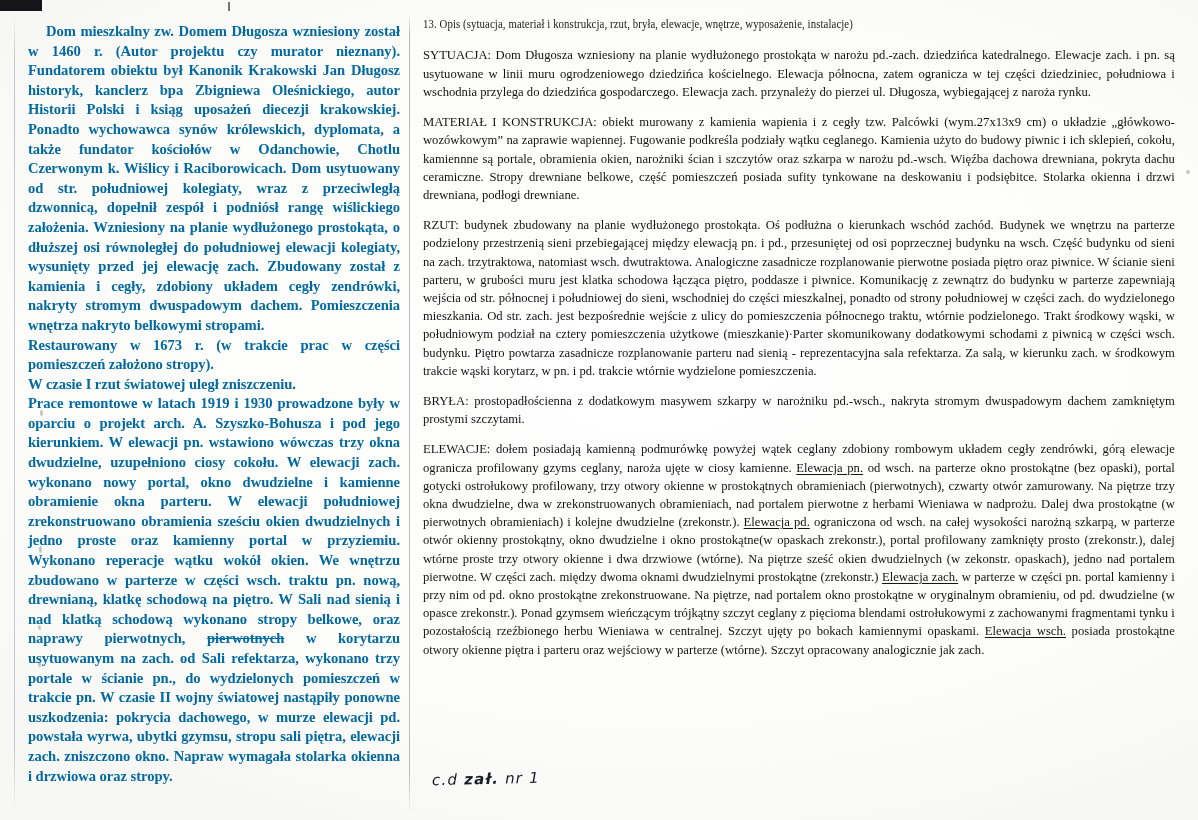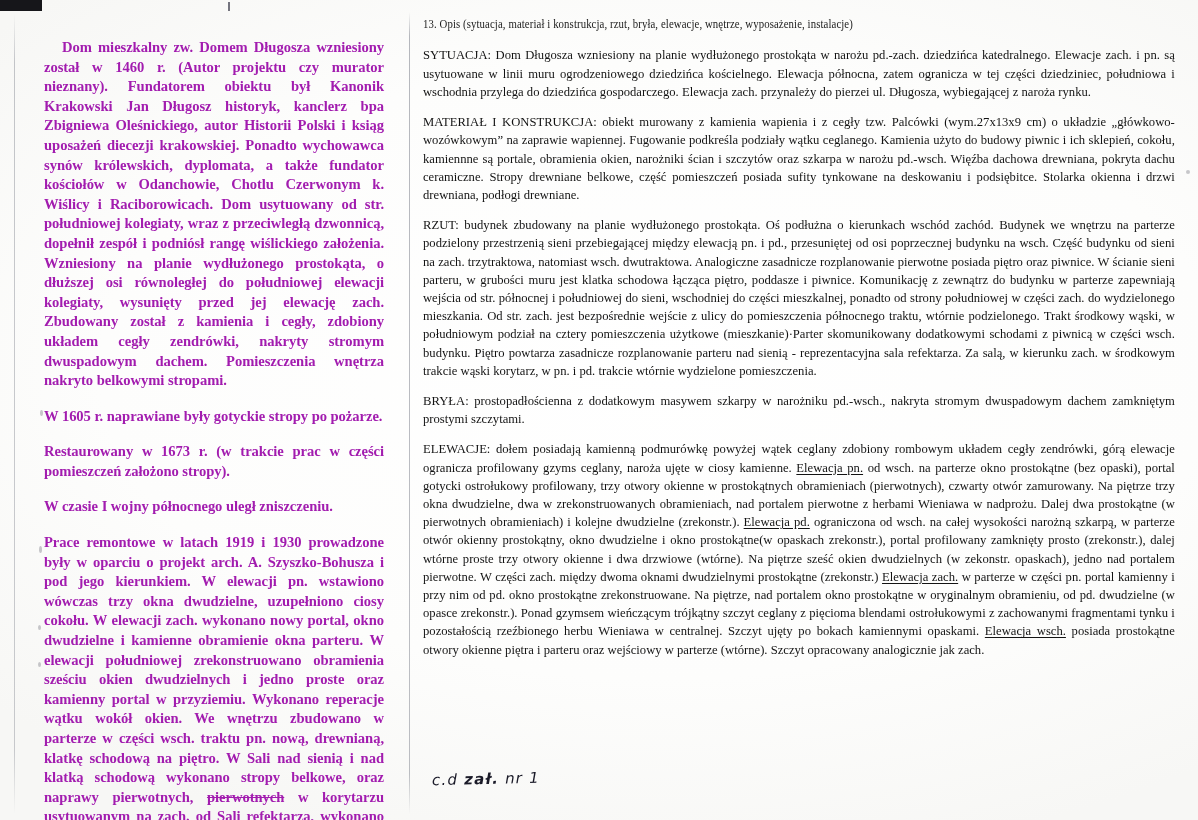--- a/index.html
+++ b/index.html
@@ -72,28 +72,28 @@
   }
   .col-right .section-heading {
     font-size: 11.6px;
     transform: scaleX(.93);
     transform-origin: left center;
     margin-bottom: 14px;
   }
 
   
   .body-left p {
-    margin: 16px;
+    margin: 0;
     font-size: 14.6px;
     line-height: 19.6px;
     text-align: justify;
     text-justify: inter-word;
     font-weight: 700;
     letter-spacing: -0.05px;
-    color: #a21caf;
+    color: #0369a1;
   }
   .body-left p.indent { text-indent: 18px; }
   .body-left p.tight { text-align: left; }
 
   
   .body-right p {
     margin: 0 0 12px 0;
     font-size: 13.1px;
     line-height: 18.2px;
     text-align: justify;
@@ -134,23 +134,22 @@
   <div class="speck" style="left:40px;top:410px;width:3px;height:6px;"></div>
   <div class="speck" style="left:39px;top:546px;width:3px;height:7px;"></div>
   <div class="speck" style="left:38px;top:625px;width:3px;height:5px;"></div>
   <div class="speck" style="left:38px;top:662px;width:3px;height:5px;"></div>
   <div class="speck" style="left:1186px;top:170px;width:4px;height:4px;"></div>
 
   <div class="col-left">
 
     <div class="body-left">
       <p class="indent">Dom mieszkalny zw. Domem Długosza wzniesiony został w 1460 r. (Autor projektu czy murator nieznany). Fundatorem obiektu był Kanonik Krakowski Jan Długosz historyk, kanclerz bpa Zbigniewa Oleśnickiego, autor Historii Polski i ksiąg uposażeń diecezji krakowskiej. Ponadto wychowawca synów królewskich, dyplomata, a także fundator kościołów w Odanchowie, Chotlu Czerwonym k. Wiślicy i Raciborowicach. Dom usytuowany od str. południowej kolegiaty, wraz z przeciwległą dzwonnicą, dopełnił zespół i podniósł rangę wiślickiego założenia. Wzniesiony na planie wydłużonego prostokąta, o dłuższej osi równoległej do południowej elewacji kolegiaty, wysunięty przed jej elewację zach. Zbudowany został z kamienia i cegły, zdobiony układem cegły zendrówki, nakryty stromym dwuspadowym dachem. Pomieszczenia wnętrza nakryto belkowymi stropami.</p>
-      <p class="tight">W 1605 r. naprawiane były gotyckie stropy po pożarze.</p>
       <p>Restaurowany w 1673 r. (w trakcie prac w części pomieszczeń założono stropy).</p>
-      <p class="tight">W czasie I wojny północnego uległ zniszczeniu.</p>
+      <p class="tight">W czasie I rzut światowej uległ zniszczeniu.</p>
       <p><span>Prace remontowe w latach 1919 i 1930 prowadzone były w oparciu o projekt arch. A. Szyszko-Bohusza i pod jego kierunkiem. W elewacji pn. wstawiono wówczas trzy okna dwudzielne, uzupełniono ciosy cokołu. W elewacji zach. wykonano nowy portal, okno dwudzielne i kamienne obramienie okna parteru. W elewacji południowej zrekonstruowano obramienia sześciu okien dwudzielnych i jedno proste oraz kamienny portal w przyziemiu. Wykonano reperacje wątku wokół okien. We wnętrzu zbudowano w parterze w części wsch. traktu pn. nową, drewnianą, klatkę schodową na piętro. W Sali nad sienią i nad klatką schodową wykonano stropy belkowe, oraz naprawy pierwotnych, </span><span class="strike">pierwotnych</span><span> w korytarzu usytuowanym na zach. od Sali refektarza, wykonano trzy portale w ścianie pn., do wydzielonych pomieszczeń w trakcie pn. W czasie II wojny światowej nastąpiły ponowne uszkodzenia: pokrycia dachowego, w murze elewacji pd. powstała wyrwa, ubytki gzymsu, stropu sali piętra, elewacji zach. zniszczono okno. Napraw wymagała stolarka okienna i drzwiowa oraz stropy.</span></p>
     </div>
   </div>
 
   <div class="col-right">
     <h2 class="section-heading">13. Opis (sytuacja, materiał i konstrukcja, rzut, bryła, elewacje, wnętrze, wyposażenie, instalacje)</h2>
 
     <div class="body-right">
       <p>SYTUACJA: Dom Długosza wzniesiony na planie wydłużonego prostokąta w narożu pd.-zach. dziedzińca katedralnego. Elewacje zach. i pn. są usytuowane w linii muru ogrodzeniowego dziedzińca kościelnego. Elewacja północna, zatem ogranicza w tej części dziedziniec, południowa i wschodnia przylega do dziedzińca gospodarczego. Elewacja zach. przynależy do pierzei ul. Długosza, wybiegającej z naroża rynku.</p>
       <p>MATERIAŁ I KONSTRUKCJA: obiekt murowany z kamienia wapienia i z cegły tzw. Palcówki (wym.27x13x9 cm) o układzie „główkowo-wozówkowym” na zaprawie wapiennej. Fugowanie podkreśla podziały wątku ceglanego. Kamienia użyto do budowy piwnic i ich sklepień, cokołu, kamiennne są portale, obramienia okien, narożniki ścian i szczytów oraz szkarpa w narożu pd.-wsch. Więźba dachowa drewniana, pokryta dachu ceramiczne. Stropy drewniane belkowe, część pomieszczeń posiada sufity tynkowane na deskowaniu i podsiębitce. Stolarka okienna i drzwi drewniana, podłogi drewniane.</p>

